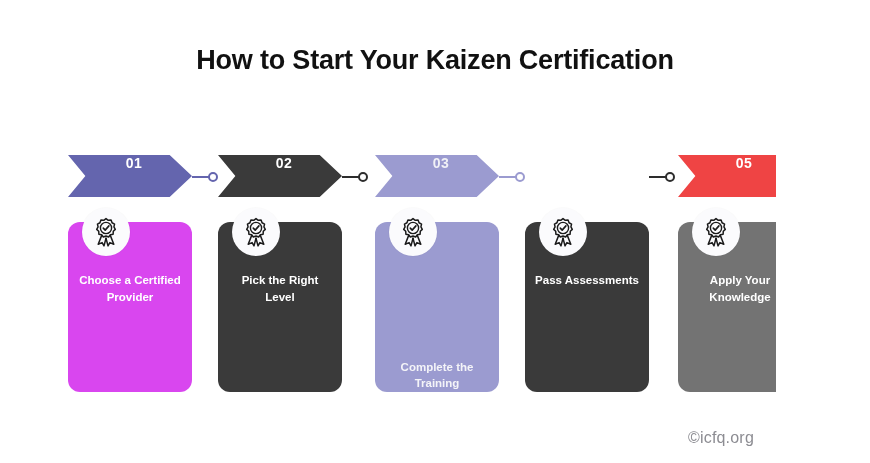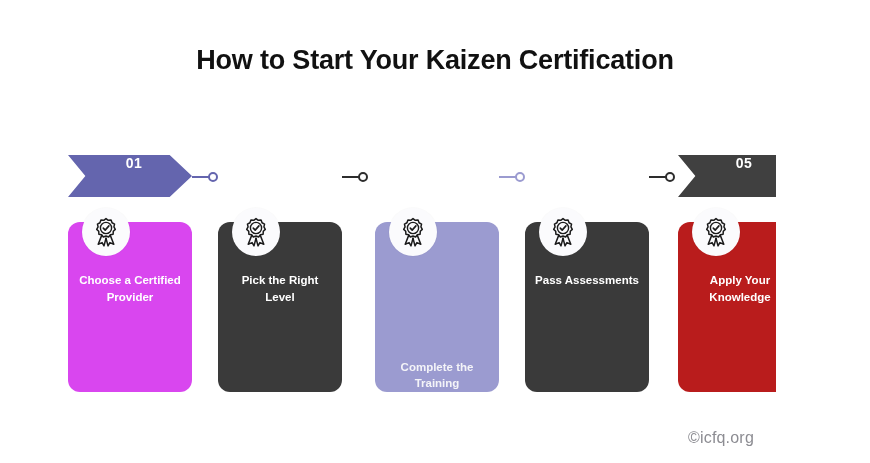--- a/index.html
+++ b/index.html
@@ -144,33 +144,39 @@
   <div id="title">How to Start Your Kaizen Certification</div>
 
   <div class="chev-band" id="chev-band">
       <div class="chev" style="left: 68px; background: rgb(100, 101, 174);">
         <span class="chev-num">01</span>
       </div>
       <div class="connector" style="left: 192px; color: rgb(100, 101, 174);">
         <div class="bar" style="background: rgb(100, 101, 174);"></div>
         <div class="ring"></div>
       </div>
+      <div class="chev" style="left: 218px; background: rgb(58, 58, 58);">
+        <span class="chev-num">02</span>
+      </div>
       <div class="connector" style="left: 342px; color: rgb(45, 45, 45);">
         <div class="bar" style="background: rgb(45, 45, 45);"></div>
         <div class="ring"></div>
       </div>
+      <div class="chev" style="left: 375px; background: rgb(155, 155, 208);">
+        <span class="chev-num dim">03</span>
+      </div>
       <div class="connector" style="left: 499px; color: rgb(155, 155, 208);">
         <div class="bar" style="background: rgb(155, 155, 208);"></div>
         <div class="ring"></div>
       </div>
       <div class="connector" style="left: 649px; color: rgb(45, 45, 45);">
         <div class="bar" style="background: rgb(45, 45, 45);"></div>
         <div class="ring"></div>
       </div>
-      <div class="chev" style="left: 678px; background: #404040;">
+      <div class="chev" style="left: 678px; background: #ef4444;">
         <span class="chev-num">05</span>
       </div>
     </div>
 
   <div id="cards-layer">
       <div class="card" style="left: 68px; background: #d946ef;">
         <div class="card-label">Choose a Certified Provider</div>
       </div>
       <div class="badge" style="left: 82px;">
         <svg width="30" height="32" viewBox="0 0 30 32">
@@ -210,21 +216,21 @@
       </div>
       <div class="badge" style="left: 539px;">
         <svg width="30" height="32" viewBox="0 0 30 32">
           <polygon points="15.00,2.60 17.25,4.32 20.08,4.09 21.05,6.76 23.55,8.10 22.92,10.86 24.30,13.34 22.28,15.32 22.10,18.16 19.33,18.73 17.65,21.02 15.00,20.00 12.35,21.02 10.67,18.73 7.90,18.16 7.72,15.32 5.70,13.34 7.08,10.86 6.45,8.10 8.95,6.76 9.92,4.09 12.75,4.32" fill="none" stroke="#1b1b1b" stroke-width="1.5" stroke-linejoin="round"></polygon>
           <circle cx="15" cy="12" r="5.6" fill="none" stroke="#1b1b1b" stroke-width="1.4"></circle>
           <path d="M12.3 12.1 L14.2 14.1 L17.9 9.9" fill="none" stroke="#1b1b1b" stroke-width="1.6" stroke-linecap="round" stroke-linejoin="round"></path>
           <path d="M10.6 19.6 L7.2 28.2 L11.1 26.6 L13.0 29.9 L15.0 22.3" fill="none" stroke="#1b1b1b" stroke-width="1.5" stroke-linejoin="round" stroke-linecap="round"></path>
           <path d="M19.4 19.6 L22.8 28.2 L18.9 26.6 L17.0 29.9 L15.0 22.3" fill="none" stroke="#1b1b1b" stroke-width="1.5" stroke-linejoin="round" stroke-linecap="round"></path>
         </svg>
       </div>
-      <div class="card" style="left: 678px; background: #b91c1c;">
+      <div class="card" style="left: 678px; background: #737373;">
         <div class="card-label">Apply Your Knowledge</div>
       </div>
       <div class="badge" style="left: 692px;">
         <svg width="30" height="32" viewBox="0 0 30 32">
           <polygon points="15.00,2.60 17.25,4.32 20.08,4.09 21.05,6.76 23.55,8.10 22.92,10.86 24.30,13.34 22.28,15.32 22.10,18.16 19.33,18.73 17.65,21.02 15.00,20.00 12.35,21.02 10.67,18.73 7.90,18.16 7.72,15.32 5.70,13.34 7.08,10.86 6.45,8.10 8.95,6.76 9.92,4.09 12.75,4.32" fill="none" stroke="#1b1b1b" stroke-width="1.5" stroke-linejoin="round"></polygon>
           <circle cx="15" cy="12" r="5.6" fill="none" stroke="#1b1b1b" stroke-width="1.4"></circle>
           <path d="M12.3 12.1 L14.2 14.1 L17.9 9.9" fill="none" stroke="#1b1b1b" stroke-width="1.6" stroke-linecap="round" stroke-linejoin="round"></path>
           <path d="M10.6 19.6 L7.2 28.2 L11.1 26.6 L13.0 29.9 L15.0 22.3" fill="none" stroke="#1b1b1b" stroke-width="1.5" stroke-linejoin="round" stroke-linecap="round"></path>
           <path d="M19.4 19.6 L22.8 28.2 L18.9 26.6 L17.0 29.9 L15.0 22.3" fill="none" stroke="#1b1b1b" stroke-width="1.5" stroke-linejoin="round" stroke-linecap="round"></path>
         </svg>

